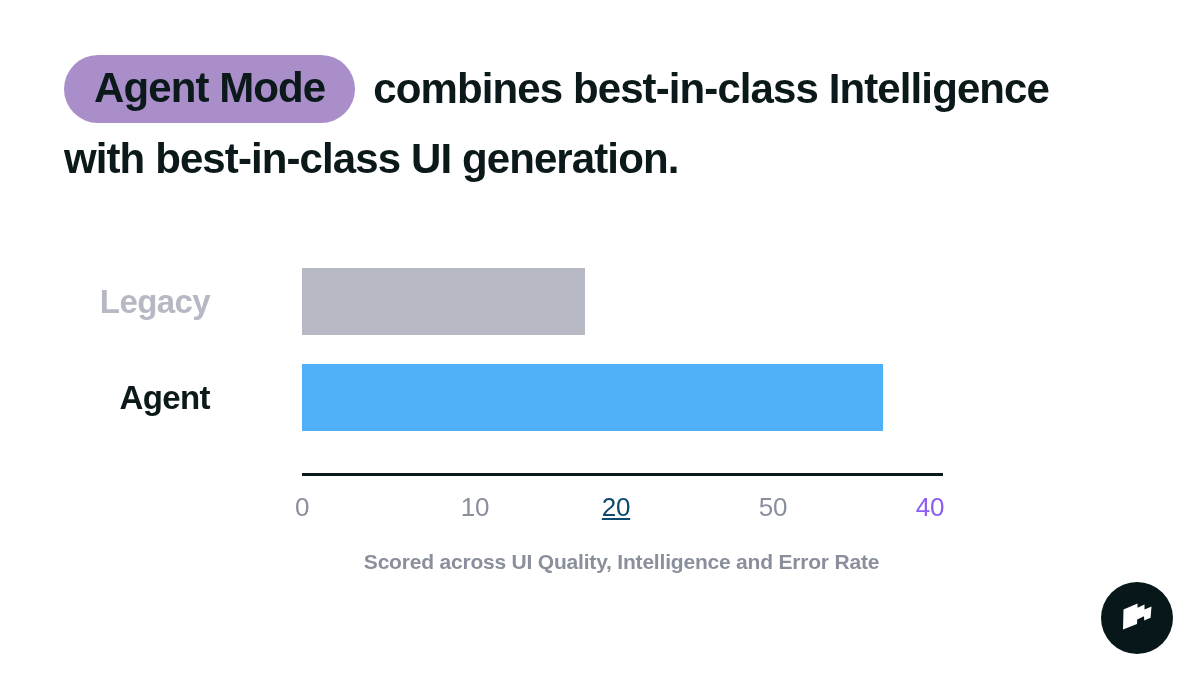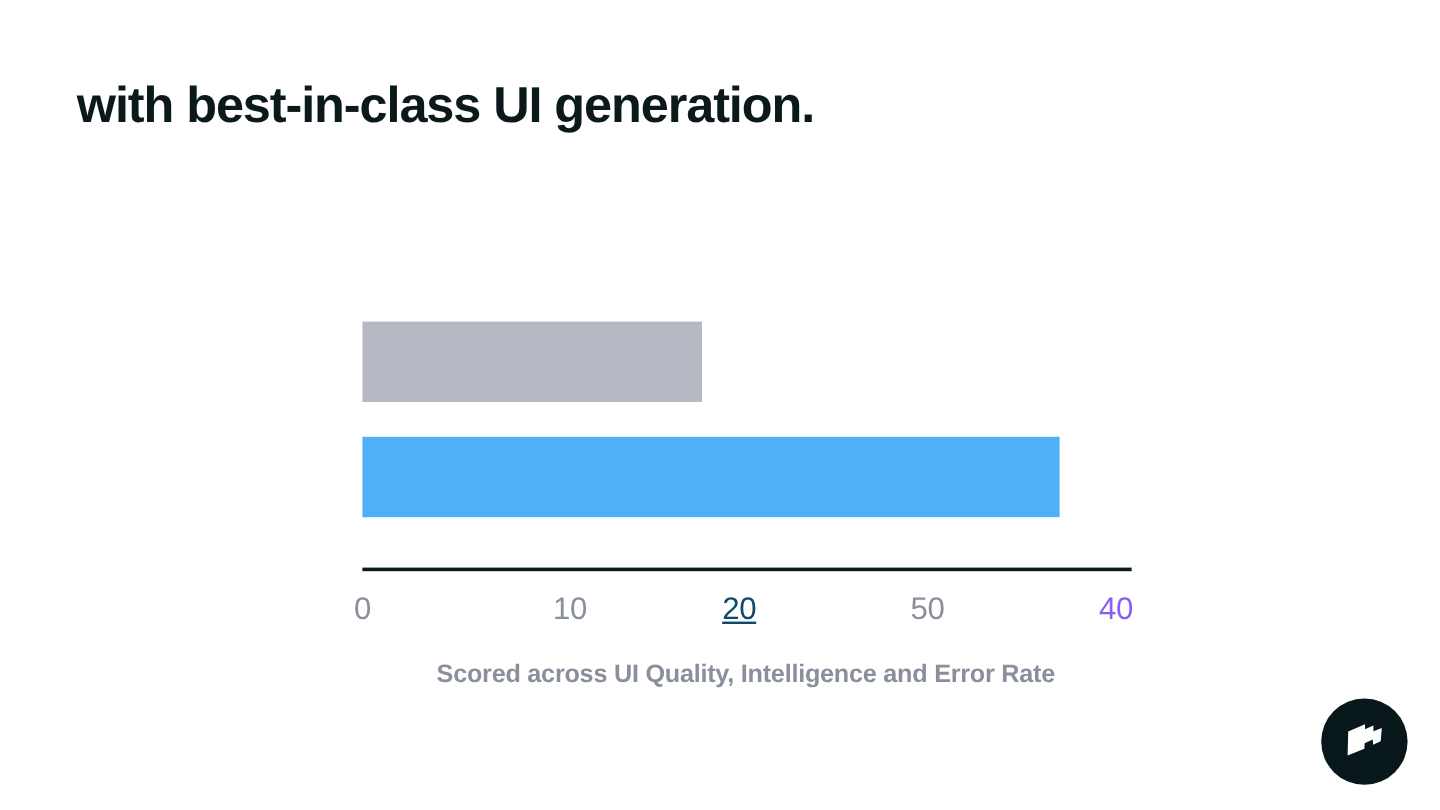--- a/index.html
+++ b/index.html
@@ -145,32 +145,35 @@
     background: #081719;
     display: flex;
     align-items: center;
     justify-content: center;
   }
 </style>
 </head>
 <body>
 
 <div class="headline">
+  <span class="headline-line"><span class="pill">Agent Mode</span><span class="headline-rest">combines best-in-class Intelligence</span></span>
   <span class="headline-line line2">with best-in-class UI generation.</span>
 </div>
 
 <div class="chart">
 
   <div class="bar-row">
+    <div class="bar-label muted">Legacy</div>
     <div class="bar-track">
       <div class="bar-fill legacy" style="width: 45%; background: rgb(182, 185, 196);"></div>
     </div>
   </div>
 
   <div class="bar-row">
+    <div class="bar-label strong">Agent</div>
     <div class="bar-track">
       <div class="bar-fill agent" style="width: 92.5%; background: rgb(79, 176, 248);"></div>
     </div>
   </div>
 
   <div class="axis-line" style="background: rgb(12, 25, 27);"></div>
   <div class="ticks">
       <span class="tick" style="left: 0%; color: rgb(138, 143, 156);">0</span>
       <span class="tick" style="left: 25%; color: rgb(138, 143, 156); margin-left: 16px;">10</span>
       <span class="tick" style="left: 50%; color: #0c4a6e; text-decoration: underline;">20</span>

